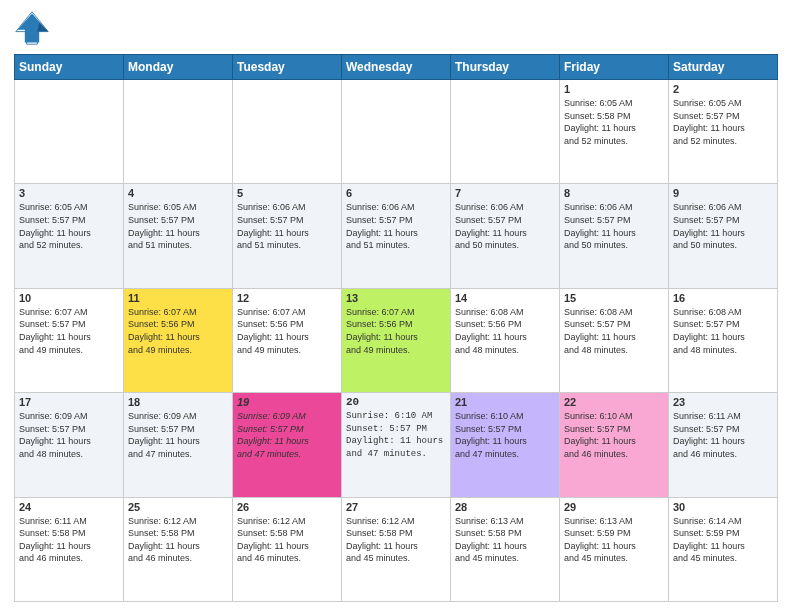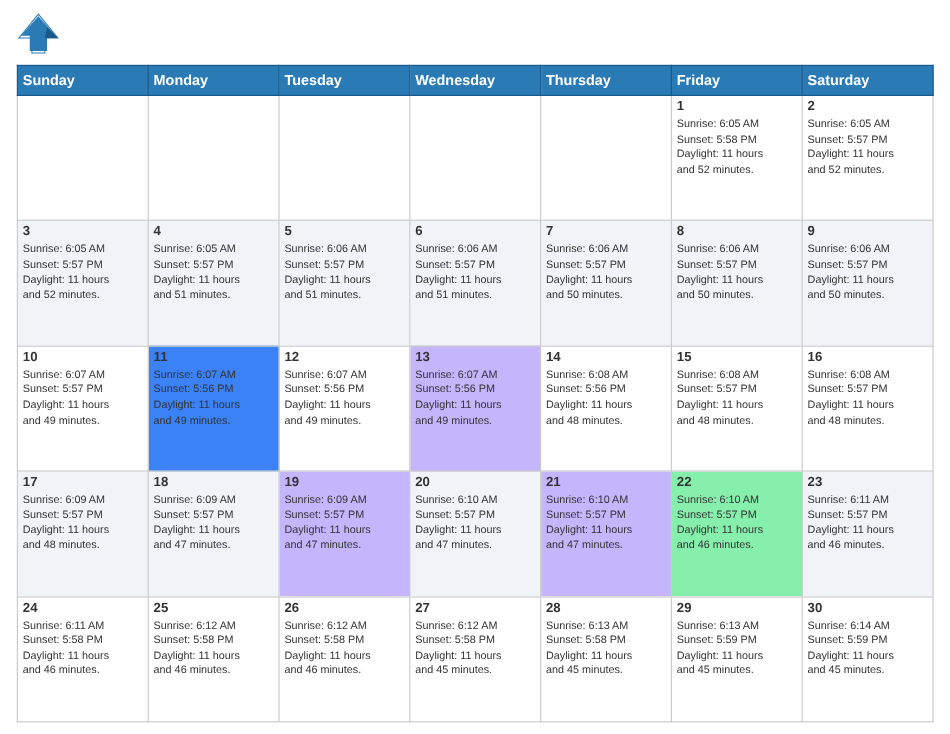--- a/index.html
+++ b/index.html
@@ -214,35 +214,35 @@
           </td>
         </tr>
         <tr class="week-row">
           <td style="background: rgb(255, 255, 255);">
             <span class="day-num">10</span>
             <div class="day-info" style="white-space: pre-line;">Sunrise: 6:07 AM
 Sunset: 5:57 PM
 Daylight: 11 hours
 and 49 minutes.</div>
           </td>
-          <td style="background: #3b82f6;">
+          <td style="background: #fde047;">
             <span class="day-num">11</span>
             <div class="day-info" style="white-space: pre-line;">Sunrise: 6:07 AM
 Sunset: 5:56 PM
 Daylight: 11 hours
 and 49 minutes.</div>
           </td>
           <td style="background: rgb(255, 255, 255);">
             <span class="day-num">12</span>
             <div class="day-info" style="white-space: pre-line;">Sunrise: 6:07 AM
 Sunset: 5:56 PM
 Daylight: 11 hours
 and 49 minutes.</div>
           </td>
-          <td style="background: #c4b5fd;">
+          <td style="background: #bef264;">
             <span class="day-num">13</span>
             <div class="day-info" style="white-space: pre-line;">Sunrise: 6:07 AM
 Sunset: 5:56 PM
 Daylight: 11 hours
 and 49 minutes.</div>
           </td>
           <td style="background: rgb(255, 255, 255);">
             <span class="day-num">14</span>
             <div class="day-info" style="white-space: pre-line;">Sunrise: 6:08 AM
 Sunset: 5:56 PM
@@ -272,42 +272,42 @@
 Daylight: 11 hours
 and 48 minutes.</div>
           </td>
           <td style="background: rgb(240, 244, 248);">
             <span class="day-num">18</span>
             <div class="day-info" style="white-space: pre-line;">Sunrise: 6:09 AM
 Sunset: 5:57 PM
 Daylight: 11 hours
 and 47 minutes.</div>
           </td>
-          <td style="background: #c4b5fd;">
+          <td style="background: #ec4899; font-style: italic;">
             <span class="day-num">19</span>
             <div class="day-info" style="white-space: pre-line;">Sunrise: 6:09 AM
 Sunset: 5:57 PM
 Daylight: 11 hours
 and 47 minutes.</div>
           </td>
-          <td style="background: rgb(240, 244, 248);">
+          <td style="background: rgb(240, 244, 248); font-family: Liberation Mono, monospace;">
             <span class="day-num">20</span>
             <div class="day-info" style="white-space: pre-line;">Sunrise: 6:10 AM
 Sunset: 5:57 PM
 Daylight: 11 hours
 and 47 minutes.</div>
           </td>
           <td style="background: #c4b5fd;">
             <span class="day-num">21</span>
             <div class="day-info" style="white-space: pre-line;">Sunrise: 6:10 AM
 Sunset: 5:57 PM
 Daylight: 11 hours
 and 47 minutes.</div>
           </td>
-          <td style="background: #86efac;">
+          <td style="background: #f9a8d4;">
             <span class="day-num">22</span>
             <div class="day-info" style="white-space: pre-line;">Sunrise: 6:10 AM
 Sunset: 5:57 PM
 Daylight: 11 hours
 and 46 minutes.</div>
           </td>
           <td style="background: rgb(240, 244, 248);">
             <span class="day-num">23</span>
             <div class="day-info" style="white-space: pre-line;">Sunrise: 6:11 AM
 Sunset: 5:57 PM

